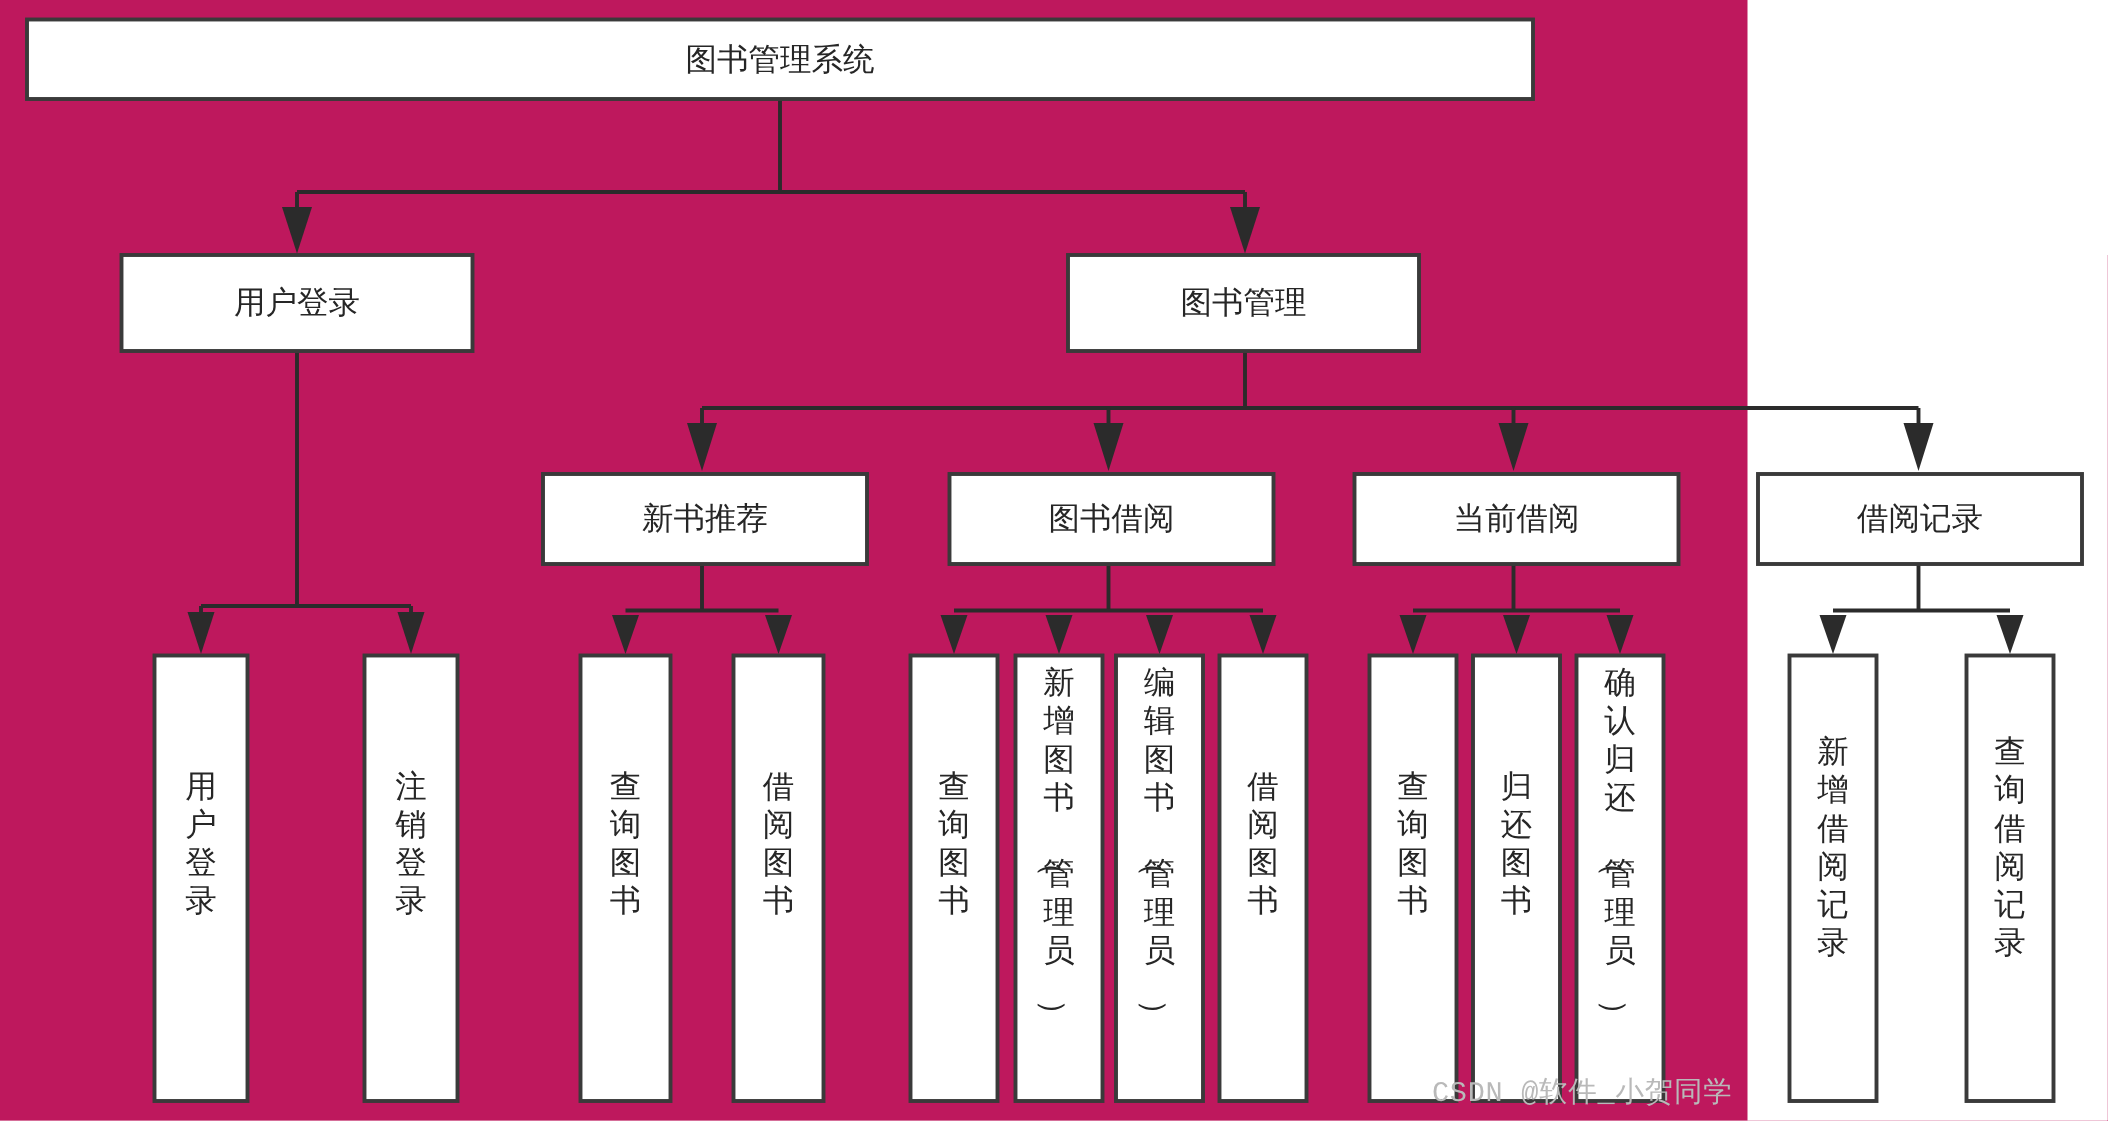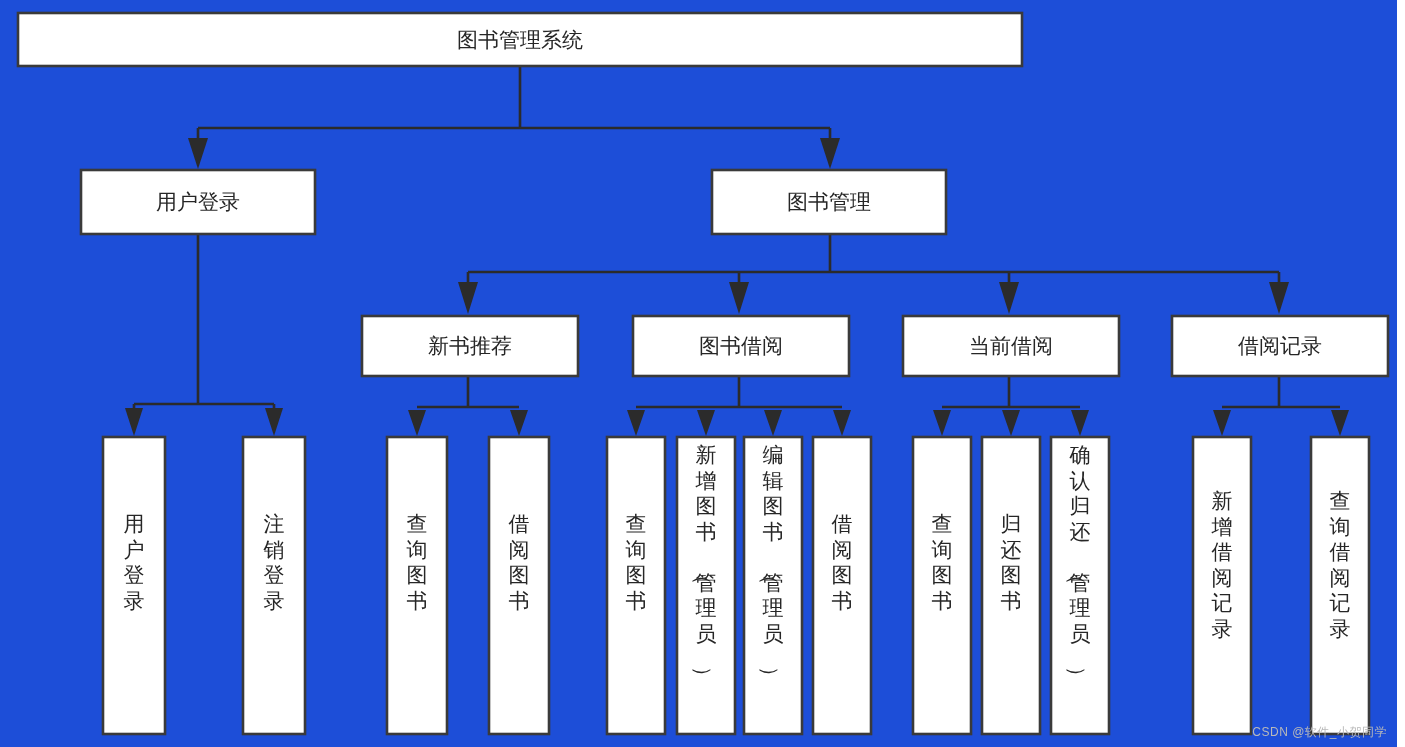--- a/index.html
+++ b/index.html
@@ -8,23 +8,23 @@
     background: #ffffff;
   }
   body {
     width: 1405px;
     height: 747px;
     font-family: "Liberation Sans", "DejaVu Sans", sans-serif;
     overflow: hidden;
   }
   #diagram-root {
     position: relative;
-    width: 1397px;
+    width: 1165px;
     height: 747px;
-    background: #1d4ed8;
+    background: #be185d;
   }
   svg#flowchart {
     position: absolute;
     top: 0;
     left: 0;
     width: 1405px;
     height: 747px;
   }
   .node-box {
     fill: #ffffff;
@@ -50,22 +50,22 @@
     fill: none;
   }
   .arrow-head {
     fill: #2b2b2b;
     stroke: none;
   }
   .watermark {
     position: absolute;
     right: 10px;
     bottom: 6px;
-    font-family: Liberation Sans, sans-serif;
-    font-size: 12px;
+    font-family: Liberation Mono, monospace;
+    font-size: 19px;
     color: #b9b9b9;
     white-space: nowrap;
     letter-spacing: 0.5px;
   }
 </style>
 </head>
 <body>
 
 <div id="diagram-root">
 

